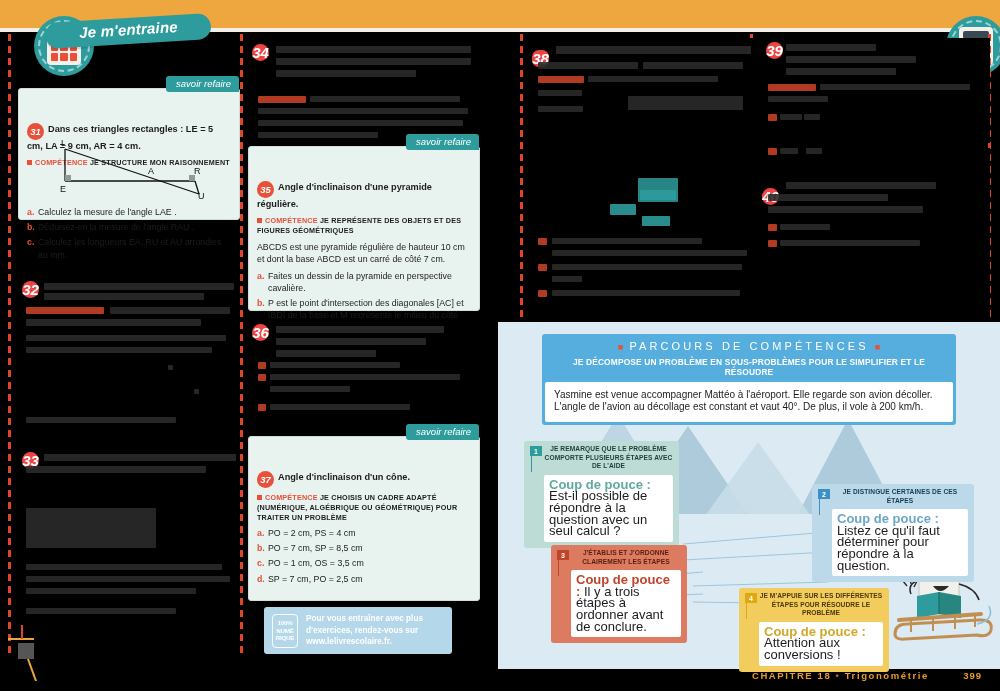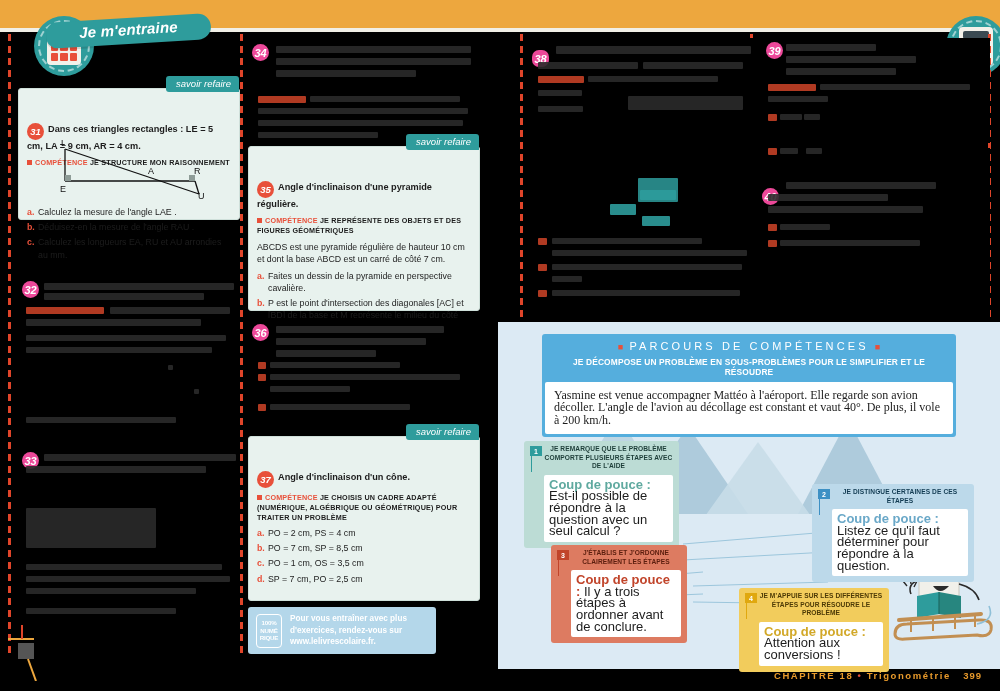--- a/index.html
+++ b/index.html
@@ -97,21 +97,21 @@
   .body-txt { font-size:8.8px; line-height:12.4px; color:#1d1d1d; margin-top:5px; }
   .qlist { margin-top:4px; }
   .qitem { font-size:8.8px; line-height:12.2px; color:#1d1d1d; margin-top:3px; padding-left:11px; position:relative;}
   .qitem .lt { position:absolute; left:0; color:#e8503a; font-weight:bold; }
 
   
   .redacted { position:absolute; background:#000; }
   .redline { position:absolute; background:#2a2a2a; border-radius:1px; opacity:.9;}
   .rednum {
     position:absolute; width:17px; height:17px; border-radius:50%;
-    background:#ec4899; color:#fff; font-size:11px; font-weight:bold; font-style:italic;
+    background:#ef4444; color:#fff; font-size:15px; font-weight:bold; font-style:italic;
     display:flex; align-items:center; justify-content:center;
   }
   .redcomp { position:absolute; height:7px; background:#b03a22; border-radius:1px; }
 
   
   .figure { position:absolute; }
 
   
   .promo {
     position:absolute; background:#b4d7ea; border-radius:3px;
@@ -140,21 +140,21 @@
     font-variant:small-caps; font-weight:normal; padding:1px 0 4px;
   }
   .parc-t1 .dot{ color:#e8503a; font-size:9px; letter-spacing:0; }
   .parc-t2 {
     color:#fff; background:#55aedd; font-size:8.4px; font-weight:bold; text-align:center;
     padding:1px 6px 5px; letter-spacing:.15px;
   }
   .parc-body {
     background:#fff; margin:0 3px 3px; padding:7px 9px 8px; border-radius:2px;
   }
-  .parc-p { font-size:12px; line-height:12.4px; color:#1d1d1d;font-family:Liberation Serif, serif; }
+  .parc-p { font-size:10px; line-height:12.4px; color:#1d1d1d; }
   .parc-q { font-size:8.6px; line-height:12.4px; color:#2a7fb8; font-weight:bold; margin-top:6px; }
 
   
   .step { position:absolute; border-radius:3px; padding:4px 6px 6px 20px; }
   .step-title { font-size:6.6px; font-weight:bold; text-align:center; line-height:8.6px; letter-spacing:.1px; }
   .step-inner { background:#fff; border-radius:2px; margin-top:4px; padding:4px 5px 5px; }
   .step-txt { font-size:13px; line-height:11.6px; color:#1d1d1d; }
   .flag { position:absolute; left:6px; top:5px; width:12px; }
   .flag .fl { width:12px; height:10px; display:flex; align-items:center; justify-content:center;
               color:#fff; font-size:7px; font-weight:bold; }
@@ -181,21 +181,21 @@
   .step4 .fl{ background:#e0a80f;} .step4 .pole{ background:#e0a80f; }
 
   
   .footer {
     position:absolute; left:0; bottom:10px; width:1000px; text-align:right;
     padding-right:18px; font-size:9.5px; letter-spacing:1.6px; font-weight:bold;
   }
   .footer .chap { color:#e89a2b; }
   .footer .sep { color:#e8503a; }
   .footer .ttl { color:#e89a2b; }
-  .footer .pg { color:#e89a2b; margin-left:8px; letter-spacing:1px; }
+  .footer .pg { color:#e89a2b; margin-left:30px; letter-spacing:1px; }
 
   .corner-mark { position:absolute; }
 </style>
 </head>
 <body>
 
 <div class="top-band"></div>
 <div class="top-band-white"></div>
 <div class="page-bg"></div>
 
@@ -347,21 +347,21 @@
     </div>
     <div class="qlist">
       <div class="qitem"><span class="lt">a.</span><span>PO = 2 cm, PS = 4 cm</span></div>
       <div class="qitem"><span class="lt">b.</span><span>PO = 7 cm, SP = 8,5 cm</span></div>
       <div class="qitem"><span class="lt">c.</span><span>PO = 1 cm, OS = 3,5 cm</span></div>
       <div class="qitem"><span class="lt">d.</span><span>SP = 7 cm, PO = 2,5 cm</span></div>
     </div>
   </div>
 </div>
 
-<div class="promo" style="left:248px; top:607px; width:188px; height:47px;">
+<div class="promo" style="left:264px; top:607px; width:188px; height:47px;">
   <div class="phone">
     <span>100%</span>
     <span>NUMÉ</span>
     <span>RIQUE</span>
   </div>
   <div class="ptxt">Pour vous entraîner avec plus d'exercices, rendez-vous sur www.lelivrescolaire.fr.</div>
 </div>
 
 <div class="redacted" style="left:528px; top:38px; width:232px; height:280px;">
   <div class="rednum" style="left:4px; top:12px;border-radius:7px;">38</div>

